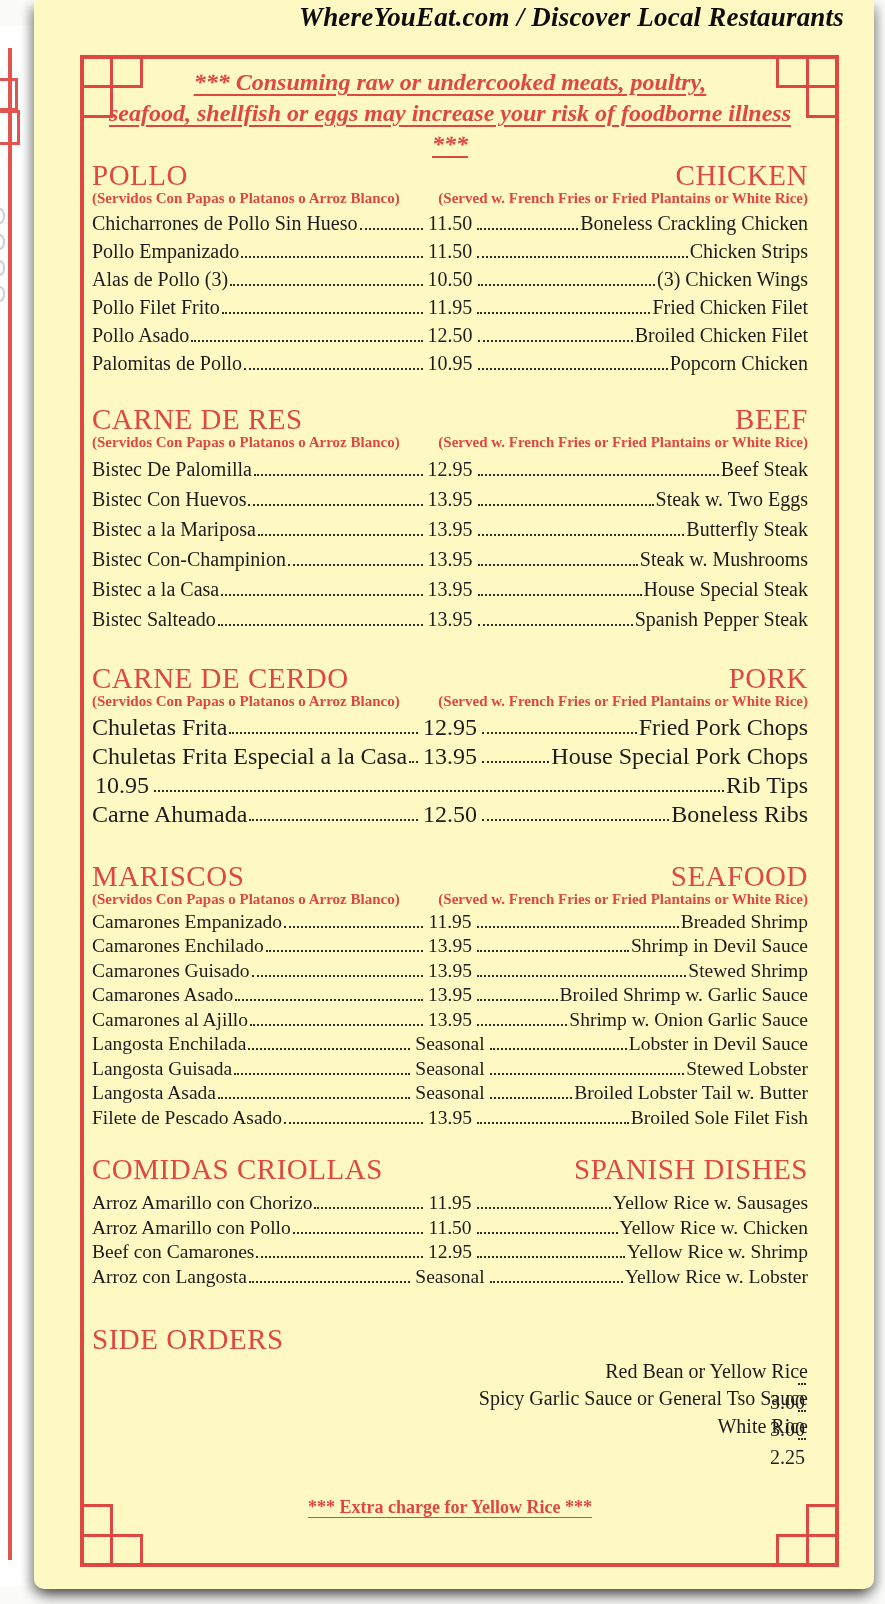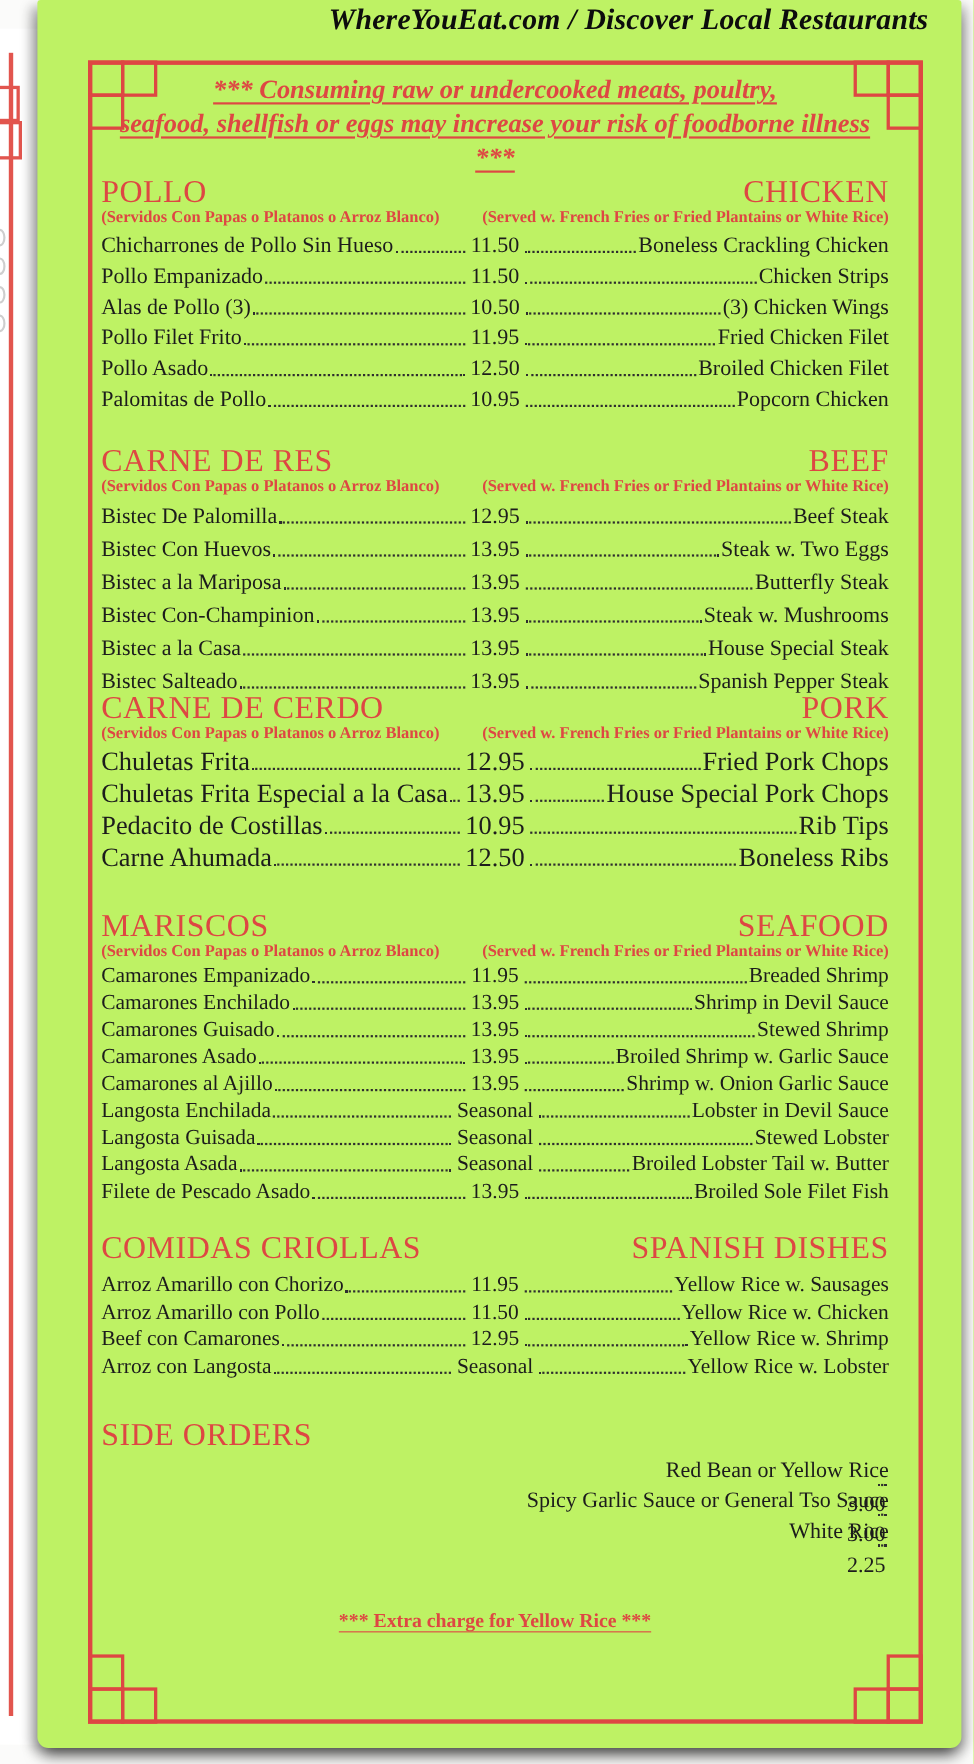--- a/index.html
+++ b/index.html
@@ -25,21 +25,21 @@
   .prev-sq.a { left: -8px; top: 52px;  width: 26px; height: 33px; }
   .prev-sq.b { left: -12px; top: 84px; width: 32px; height: 35px; }
   .scallop {
     position: absolute; left: -5px; width: 10px; height: 16px;
     border: 2px solid #b9b9b9; border-radius: 50%; opacity: .7;
   }
 
   
   .page {
     position: absolute; left: 34px; top: 0; width: 840px; height: 1589px;
-    background: #bef264;
+    background: #fef9c3;
     border-radius: 3px 3px 10px 10px;
     box-shadow:
       0 10px 14px -3px rgba(0,0,0,0.55),
       7px 3px 10px -2px rgba(0,0,0,0.20),
       -8px 4px 10px -2px rgba(0,0,0,0.22);
   }
 
   .site-header {
     position: absolute; top: 2px; right: 30px;
     font-size: 27px; font-weight: bold; font-style: italic;
@@ -79,21 +79,21 @@
     flex: 1 1 auto; min-width: 8px; align-self: flex-end;
     border-bottom: 2.5px dotted #2e2e2e; margin: 0 2px 5px 2px;
   }
   .row-price { padding: 0 3px; white-space: nowrap; }
 
   
   .sec-pollo    { margin-top: 2px; }
   .sec-pollo    .menu-row { height: 28px;   font-size: 20px;   line-height: 24px; }
   .sec-res      { margin-top: 31px; }
   .sec-res      .menu-row { height: 30px;   font-size: 20px;   line-height: 24px; }
-  .sec-cerdo    { }
+  .sec-cerdo    { margin-top: 34px; }
   .sec-cerdo    .menu-row { height: 29px;   font-size: 24px;   line-height: 24px; }
   .sec-mariscos { margin-top: 37px; }
   .sec-mariscos .menu-row { height: 24.5px; font-size: 19.5px; line-height: 23px; }
   .sec-criollas { margin-top: 27px; }
   .sec-criollas .sec-items { margin-top: 8px; }
   .sec-criollas .menu-row { height: 24.5px; font-size: 19.5px; line-height: 23px; }
   .sec-sides    { margin-top: 38px; }
   .sec-sides    .sec-items { margin-top: 7px; }
   .sec-sides    .menu-row { height: 27.5px; font-size: 20px;   line-height: 24px; flex-direction: column; }
 
@@ -334,24 +334,20 @@
                   <div class="item-name">Chuletas Frita Especial a la Casa</div>
                   <div class="leader"></div>
                 </div>
                 <div class="row-price">13.95</div>
                 <div class="row-side">
                   <div class="leader"></div>
                   <div class="item-name">House Special Pork Chops</div>
                 </div>
               </div>
               <div class="menu-row">
-                <div class="row-side">
-                  <div class="item-name">Pedacito de Costillas</div>
-                  <div class="leader"></div>
-                </div>
                 <div class="row-price">10.95</div>
                 <div class="row-side">
                   <div class="leader"></div>
                   <div class="item-name">Rib Tips</div>
                 </div>
               </div>
               <div class="menu-row">
                 <div class="row-side">
                   <div class="item-name">Carne Ahumada</div>
                   <div class="leader"></div>

